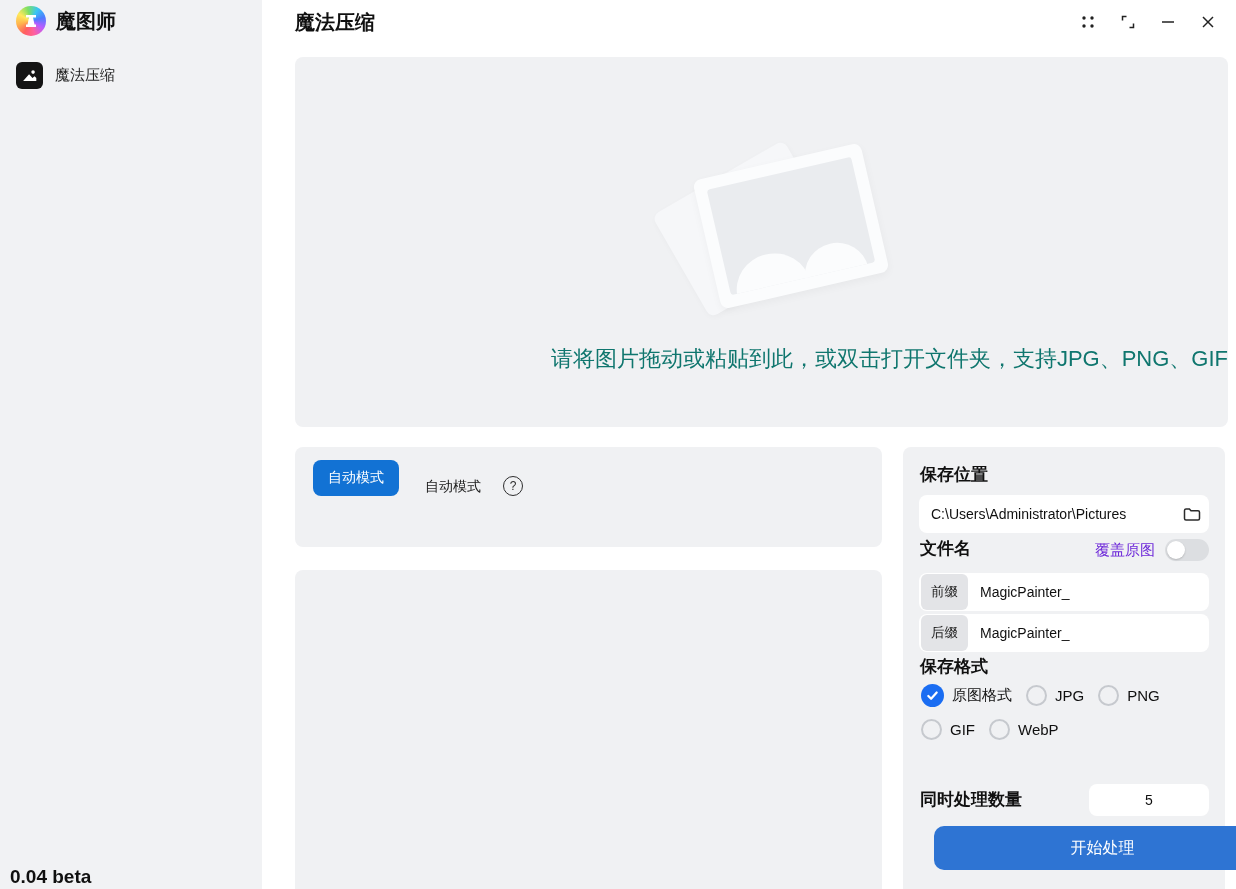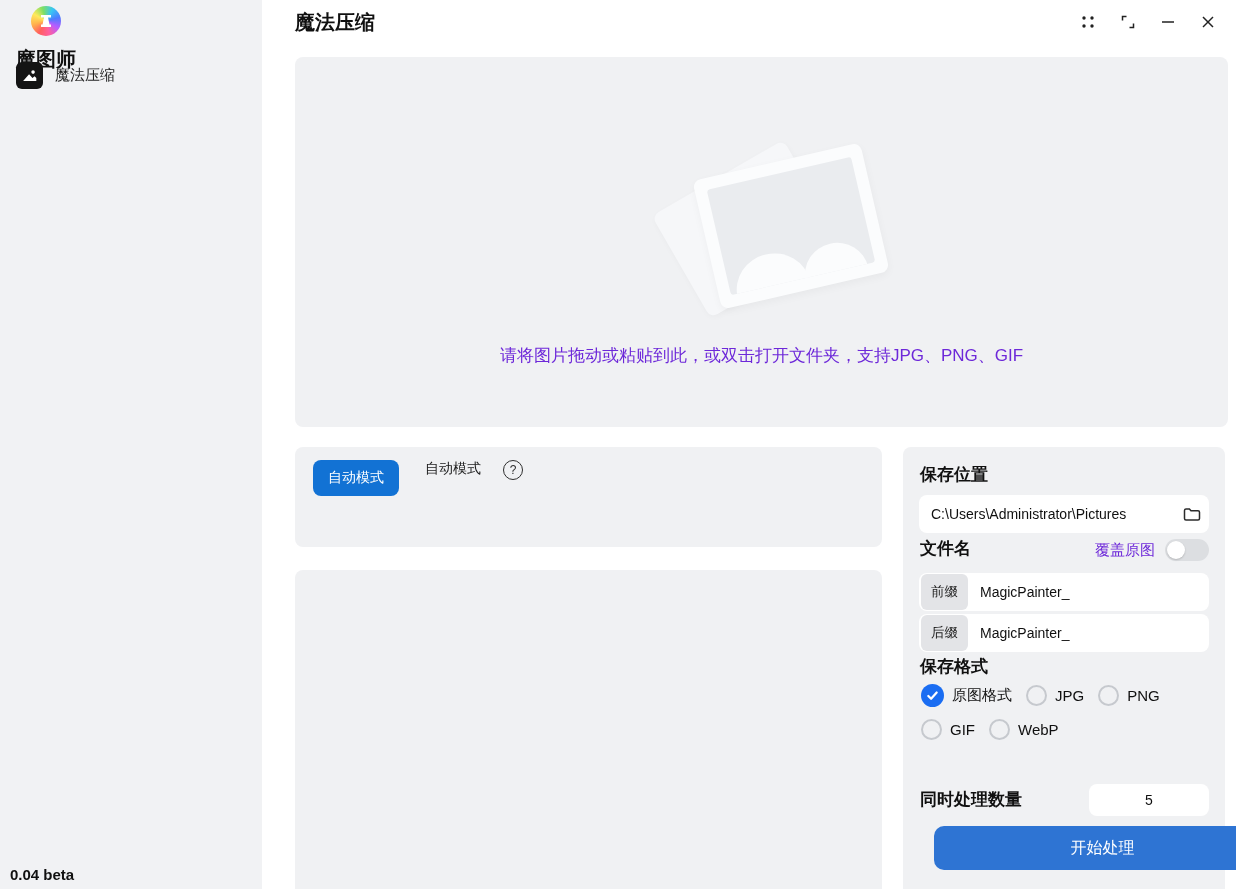--- a/index.html
+++ b/index.html
@@ -3,52 +3,52 @@
 <meta charset="utf-8">
 <style>
   * { margin:0; padding:0; box-sizing:border-box; }
   html,body { width:1236px; height:889px; overflow:hidden; background:#fff;
     font-family:"Liberation Sans","DejaVu Sans",sans-serif; color:#141414; }
   .abs { position:absolute; }
   #app { position:relative; width:1236px; height:889px; background:#fff; }
 
   
   #sidebar { left:0; top:0; width:262px; height:889px; background:#f1f2f4; }
-  .logo-row { left:16px; top:6px; display:flex; align-items:center; gap:10px;flex-direction:column; }
+  .logo-row { left:16px; top:6px; display:flex; align-items:center; gap:10px; }
   .logo-circle { width:30px; height:30px; border-radius:50%;
     background:conic-gradient(from 210deg,#ff5f5f,#ffb34d,#ffe95c,#7ddf64,#38c6f4,#4d7bff,#b95cff,#ff5f9e,#ff5f5f);
     display:flex; align-items:center; justify-content:center; }
   .app-title { font-size:20px; font-weight:700; color:#101010; }
   .nav-item { left:16px; top:62px; display:flex; align-items:center; gap:12px; cursor:default; }
   .nav-icon { width:27px; height:27px; background:#141414; border-radius:6px;
     display:flex; align-items:center; justify-content:center; }
   .nav-label { font-size:15px; color:#1d1d1d; }
-  .version { left:10px; top:866px; font-size:15px; font-weight:600; color:#101010; }
+  .version { left:10px; top:866px; font-size:19px; font-weight:600; color:#101010; }
 
   
   .main-title { left:295px; top:9px; font-size:20px; font-weight:600; color:#101010; }
   .win-controls { right:8px; top:6px; display:flex; align-items:center; }
   .win-btn { width:40px; height:32px; display:flex; align-items:center; justify-content:center; cursor:default; }
 
   
   #dropzone { left:295px; top:57px; width:933px; height:370px; background:#f0f1f3; border-radius:8px; }
   .ph-wrap { left:368px; top:75px; width:210px; height:190px; }
   .ph-back { position:absolute; left:8px; top:38px; width:152px; height:118px; background:#f6f7f9;
     border-radius:8px; transform:rotate(-30deg); box-shadow:0 2px 6px rgba(0,0,0,0.03); }
   .ph-front { position:absolute; left:42px; top:28px; width:172px; height:132px; background:#fbfcfd;
     border-radius:8px; transform:rotate(-13deg); padding:12px; box-shadow:0 3px 8px rgba(0,0,0,0.04); }
   .ph-photo { position:relative; width:100%; height:100%; background:#eaecef; border-radius:3px; overflow:hidden; }
   .bump { position:absolute; background:#fbfcfd; border-radius:50%; }
   .bump1 { width:74px; height:70px; left:6px; bottom:-38px; }
   .bump2 { width:64px; height:62px; right:8px; bottom:-34px; }
-  .drop-hint { left:0; right:0; top:287px; text-align:center; font-size:17px; color:#6d28d9; }
+  .drop-hint { left:0; right:0; top:287px; text-align:right; font-size:22px; color:#0f766e; }
 
   
   #settings-card { left:295px; top:447px; width:587px; height:100px; background:#f0f1f3; border-radius:8px; }
-  .tab-row { left:18px; top:13px; display:flex; align-items:flex-start; }
+  .tab-row { left:18px; top:13px; display:flex; align-items:flex-end; }
   .tab-active { background:#1272d4; color:#fff; font-size:14px; padding:9px 15px; border-radius:8px; }
   .tab-plain { font-size:14px; color:#1d1d1d; margin-left:26px; }
   .help-circ { width:20px; height:20px; border:1.6px solid #2e2e2e; border-radius:50%; margin-left:22px;
     display:flex; align-items:center; justify-content:center; font-size:12px; color:#2e2e2e; }
   .quality-row { left:18px; top:57px; display:flex; align-items:center; width:550px; }
   .q-label { font-size:17px; font-weight:600; color:#101010; }
   .q-min { font-size:13px; color:#2b2b2b; margin-left:18px; }
   .q-max { font-size:13px; color:#2b2b2b; margin-left:22px; }
   .slider { position:relative; width:336px; height:14px; margin-left:16px; }
   .slider-track { position:absolute; inset:0; background:#d8dadd; border-radius:7px; }

